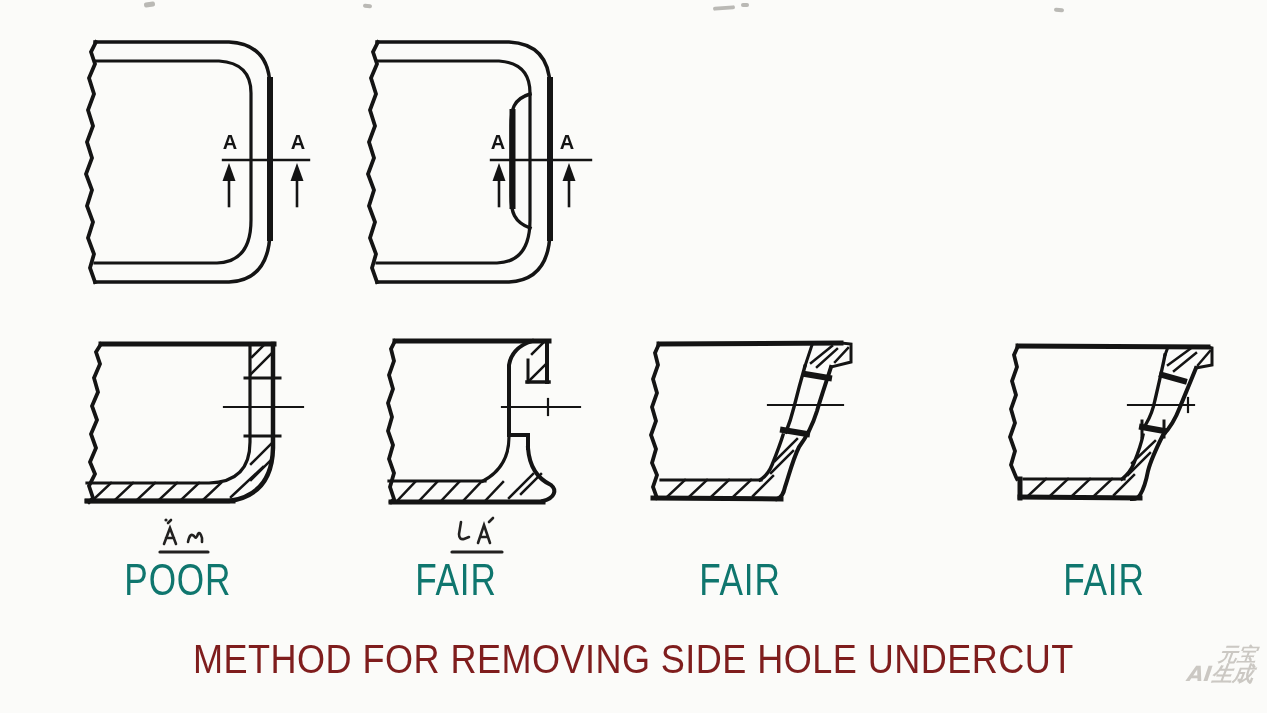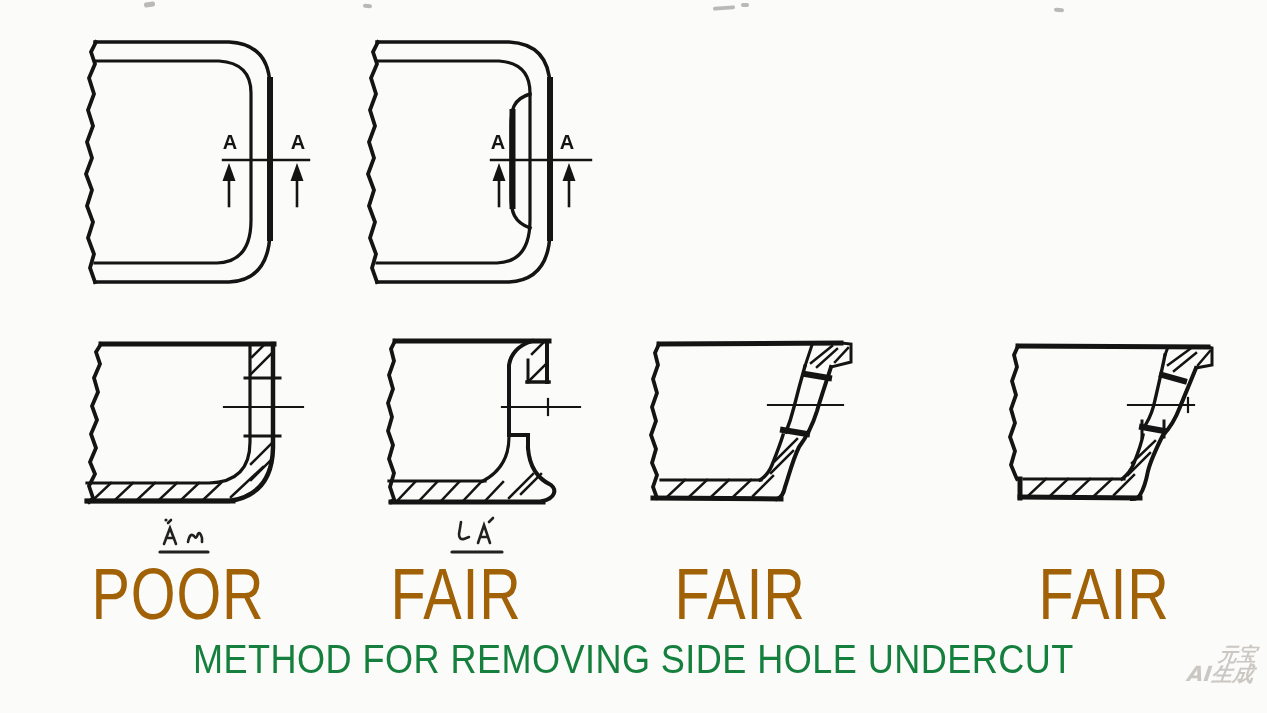--- a/index.html
+++ b/index.html
@@ -6,27 +6,27 @@
   body{
     width:1267px;height:713px;
     background:#fbfbf9;
     font-family:"Liberation Sans", sans-serif;
     overflow:hidden;
   }
   .canvas{position:relative;width:1267px;height:713px;background:#fbfbf9;}
   .drawing{position:absolute;}
   .rating{
     position:absolute;width:220px;text-align:center;
-    font-size:72px;color:#a16207;letter-spacing:1px;line-height:1;
+    font-size:44px;color:#0f766e;letter-spacing:1px;line-height:1;
     white-space:nowrap;
   }
   .rating span{display:inline-block;transform:scaleX(0.80);}
   .title{
     position:absolute;left:0;right:0;top:637px;text-align:center;
-    font-size:41px;color:#15803d;line-height:1.1;white-space:nowrap;
+    font-size:41px;color:#7f1d1d;line-height:1.1;white-space:nowrap;
   }
   .title span{display:inline-block;transform:scaleX(0.88);letter-spacing:0.5px;}
   .watermark{
     position:absolute;right:12px;top:645px;text-align:right;
     font-family:"DejaVu Sans", sans-serif;
     font-style:italic;font-weight:bold;color:#cbc8c3;
     transform:skewX(-8deg);line-height:1.02;
   }
   .watermark .l1{font-size:19px;}
   .watermark .l2{font-size:21px;}

